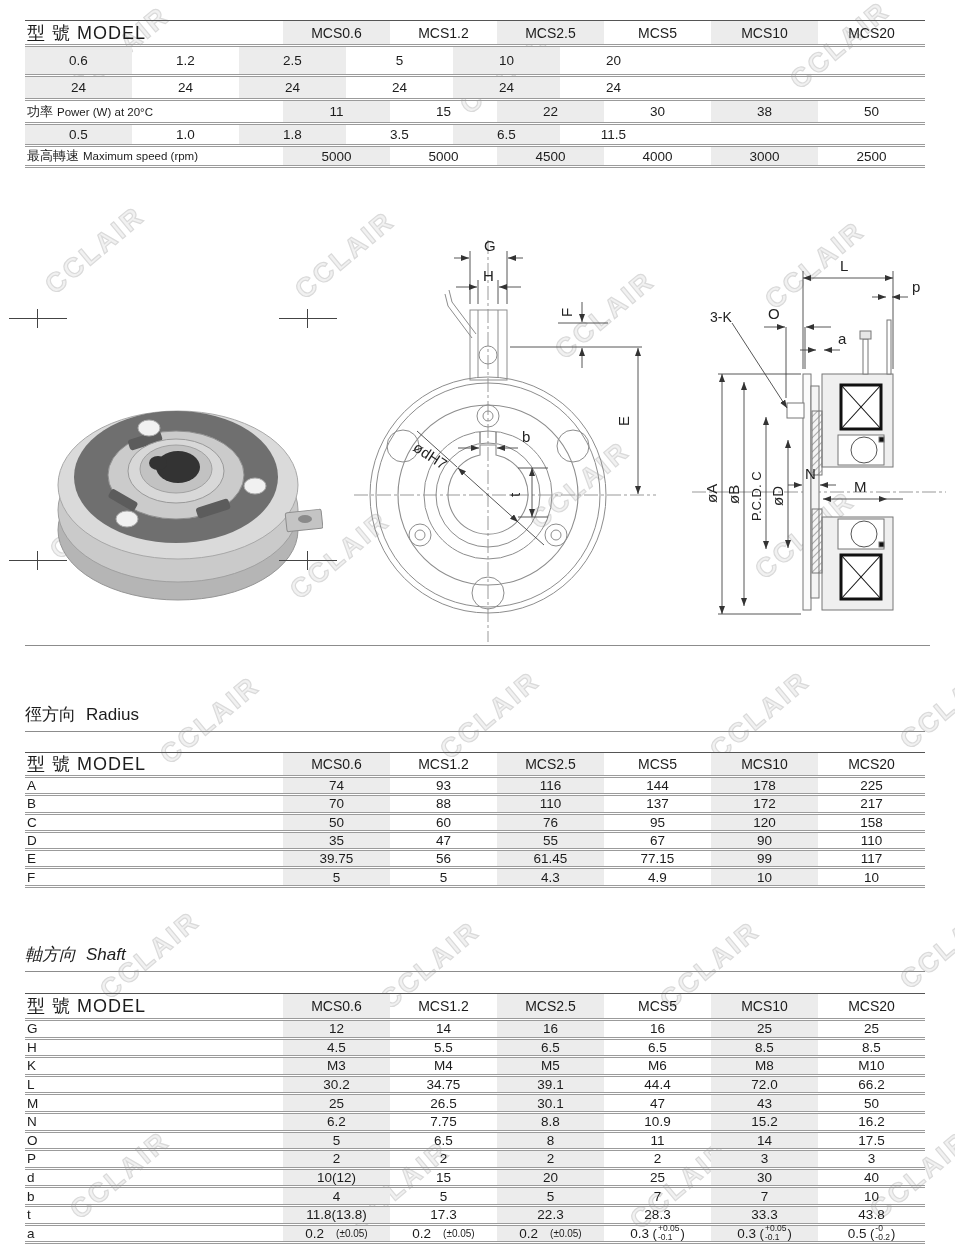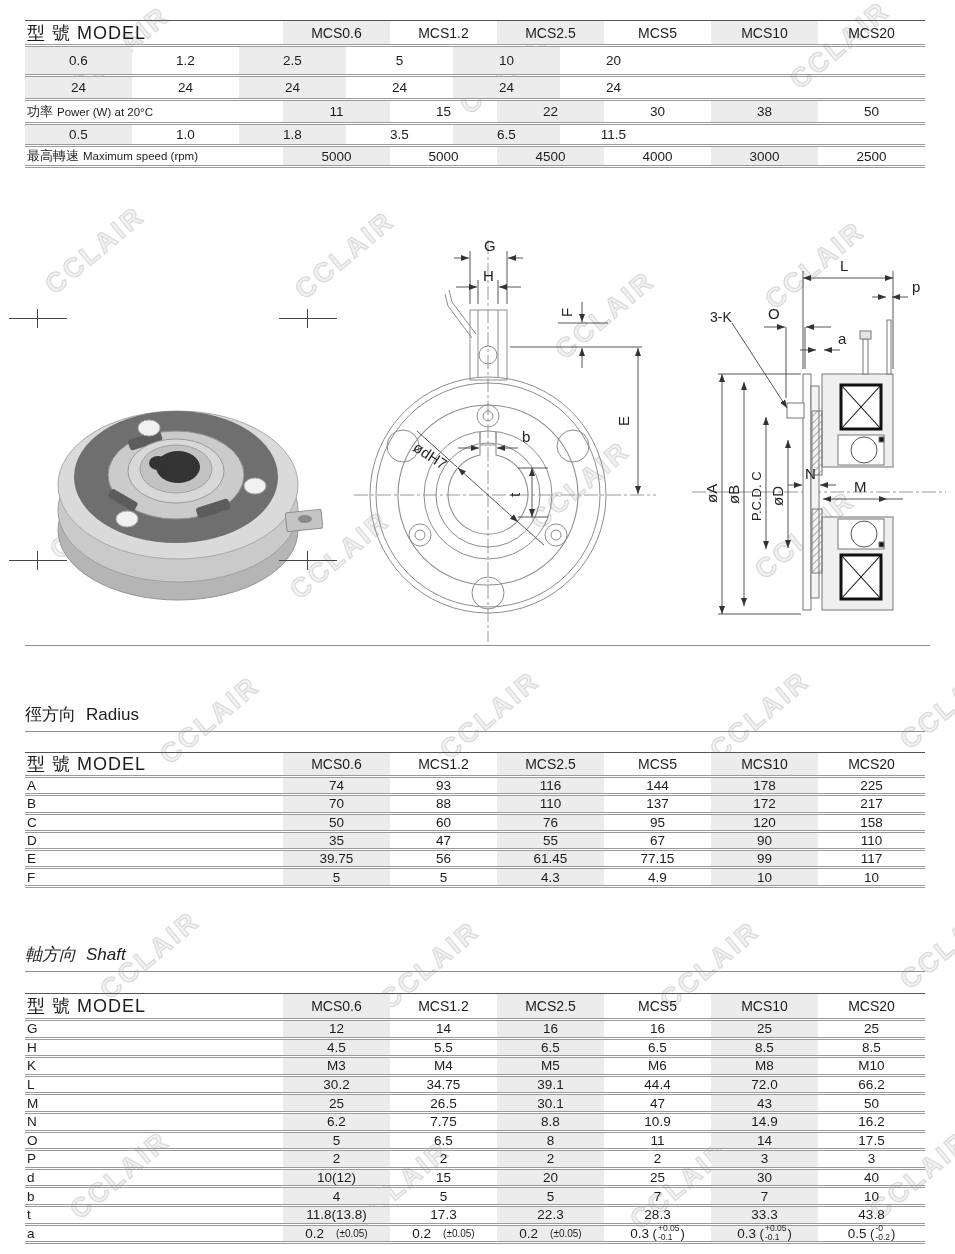--- a/index.html
+++ b/index.html
@@ -466,21 +466,21 @@
         <div class="tcell">47</div>
         <div class="tcell shade">43</div>
         <div class="tcell">50</div>
       </div>
       <div class="trow" style="height: 18.6px;">
         <div class="tlabel dimlbl">N</div>
         <div class="tcell shade">6.2</div>
         <div class="tcell">7.75</div>
         <div class="tcell shade">8.8</div>
         <div class="tcell">10.9</div>
-        <div class="tcell shade">14.9</div>
+        <div class="tcell shade">15.2</div>
         <div class="tcell">16.2</div>
       </div>
       <div class="trow" style="height: 18.6px;">
         <div class="tlabel dimlbl">O</div>
         <div class="tcell shade">5</div>
         <div class="tcell">6.5</div>
         <div class="tcell shade">8</div>
         <div class="tcell">11</div>
         <div class="tcell shade">14</div>
         <div class="tcell">17.5</div>

